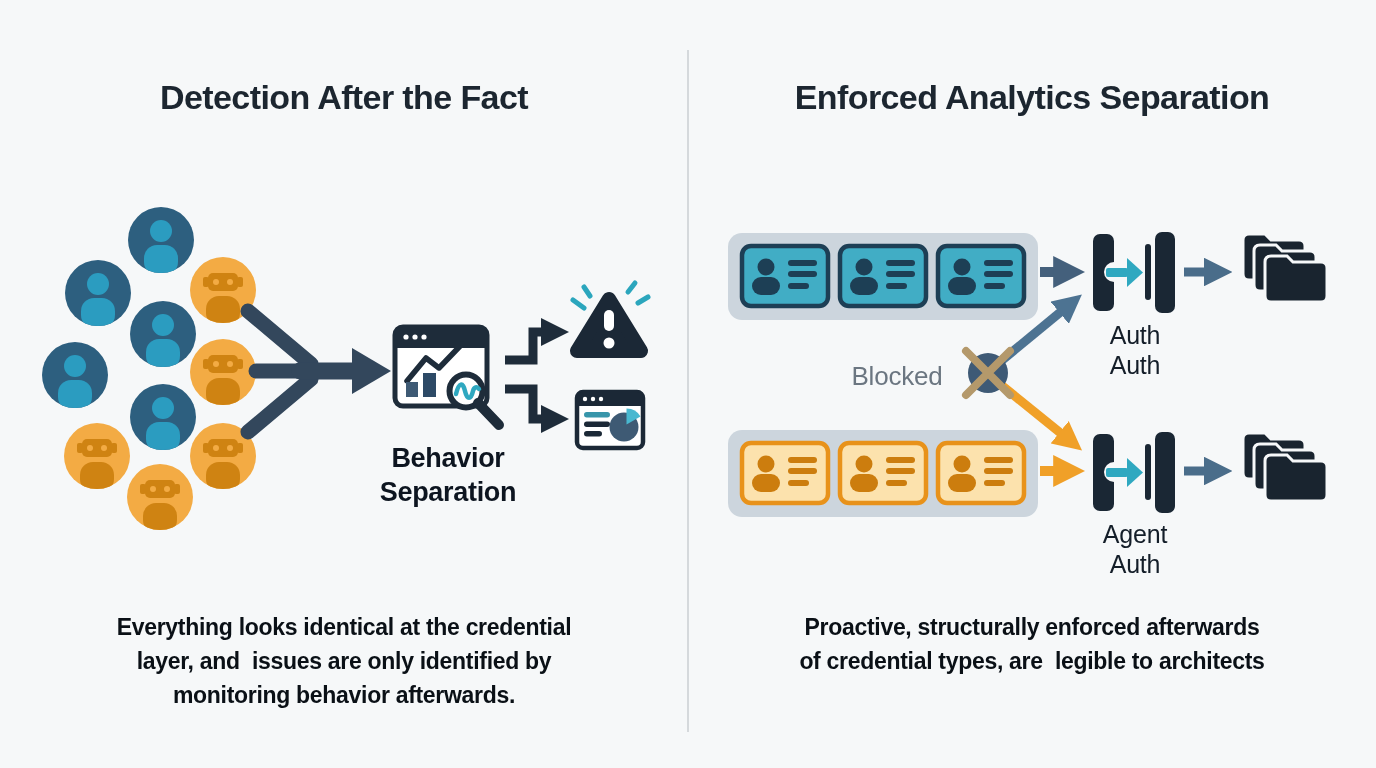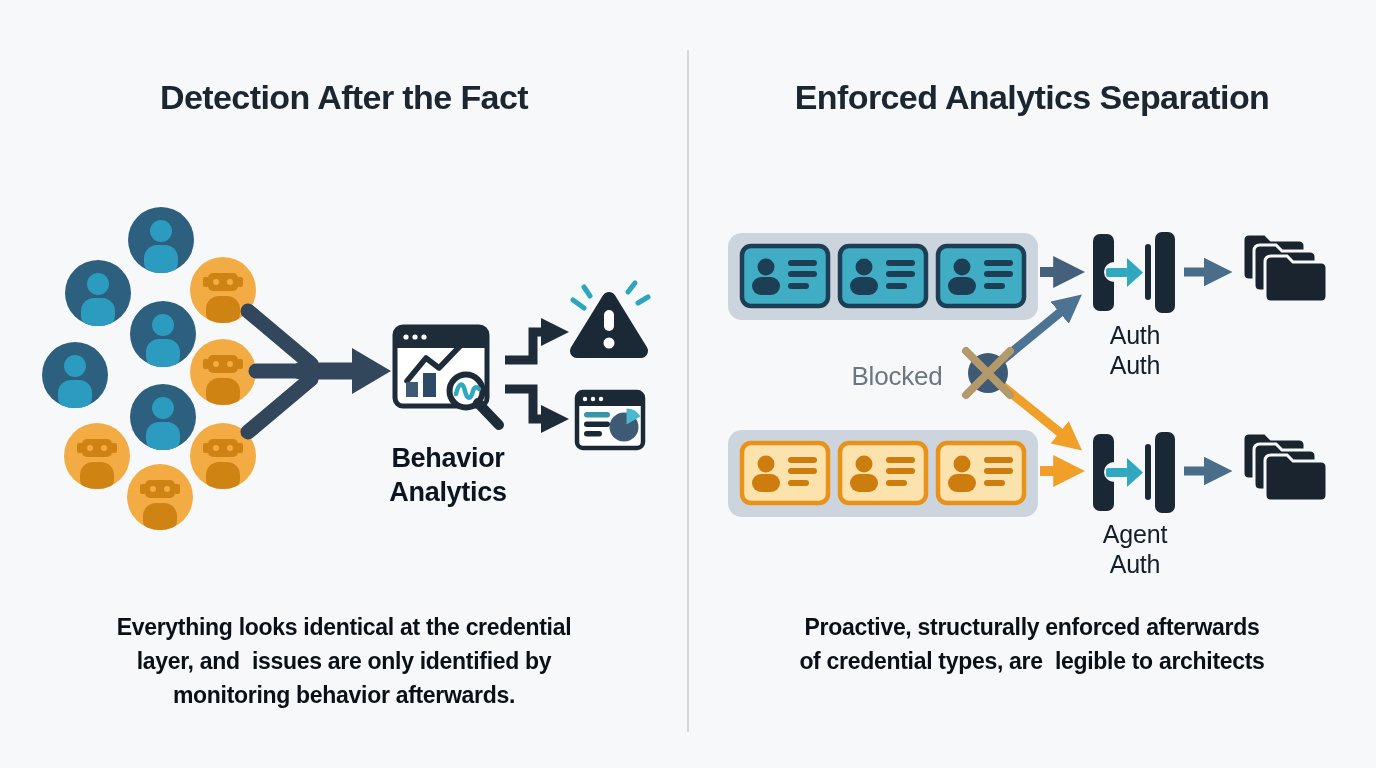--- a/index.html
+++ b/index.html
@@ -208,21 +208,21 @@
 
     <path d="M1184,272 H1208" stroke="#4a6d8a" stroke-width="9" fill="none" marker-end="url(#ah-fold)"></path>
     <path d="M1184,471 H1208" stroke="#4a6d8a" stroke-width="9" fill="none" marker-end="url(#ah-fold)"></path>
 
     <use href="#folders" transform="translate(1243,234)"></use>
     <use href="#folders" transform="translate(1243,433)"></use>
   </svg>
 
   <div class="ba-label">
     <div class="caption-line">Behavior</div>
-    <div class="caption-line">Analytics</div>
+    <div class="caption-line">Separation</div>
   </div>
 
   <div class="blocked-label">Blocked</div>
 
   <div class="gate-label human">
     <div class="caption-line">Auth</div>
     <div class="caption-line">Auth</div>
   </div>
 
   <div class="gate-label agent">

